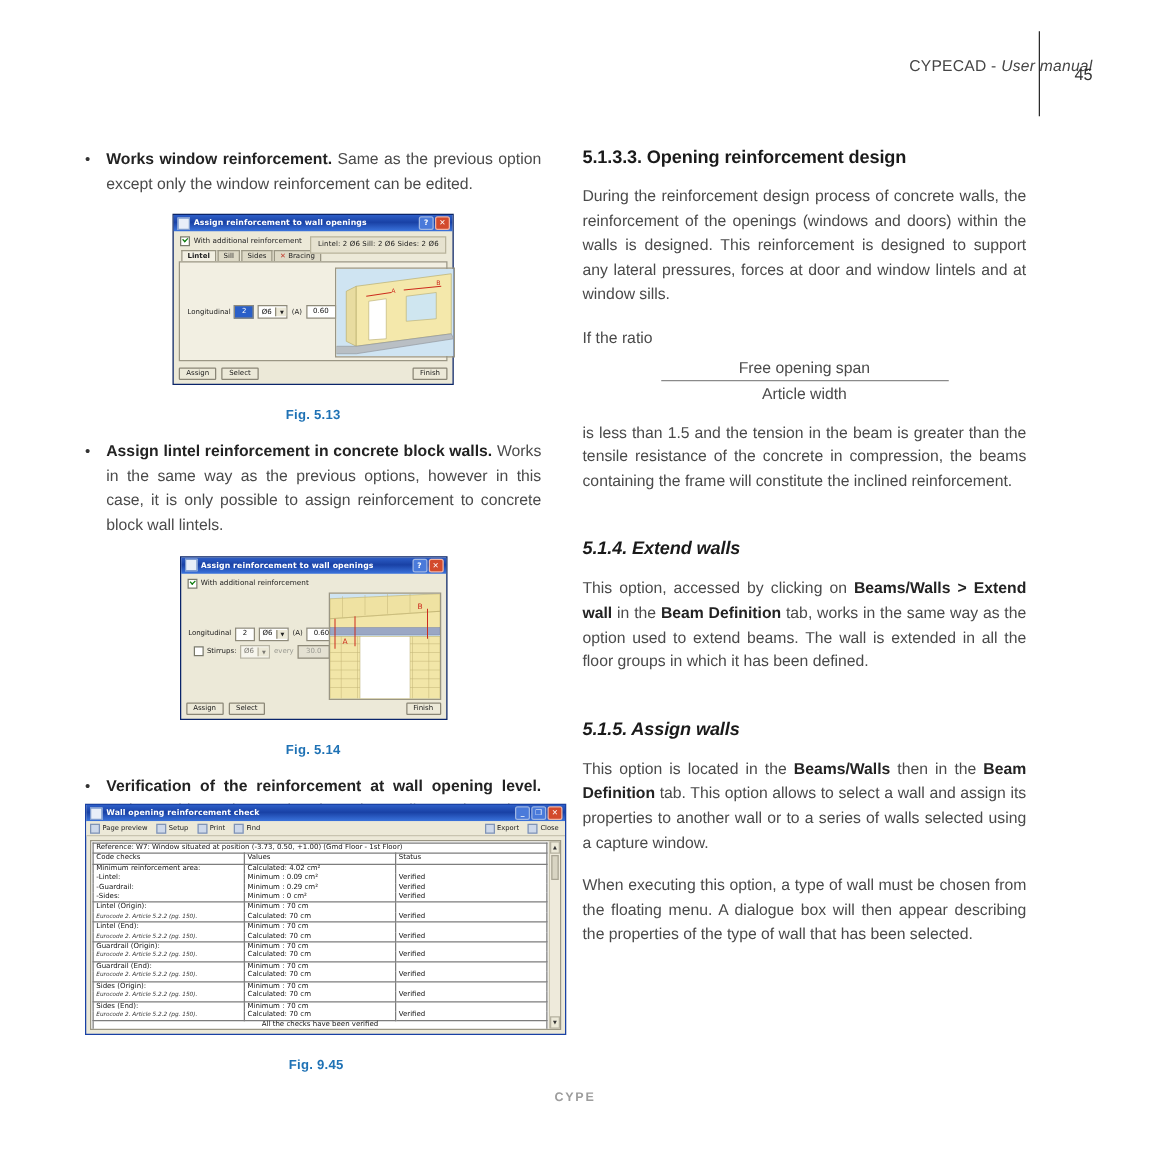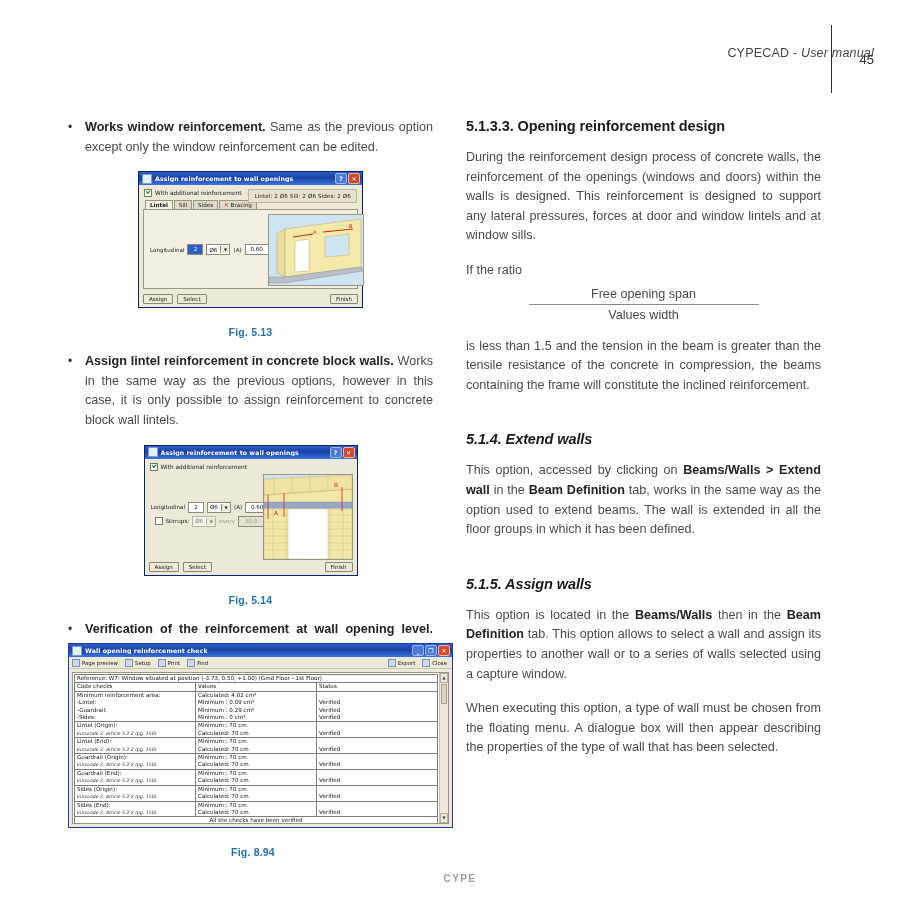--- a/index.html
+++ b/index.html
@@ -433,33 +433,33 @@
             </table>
         </div>
 
         <div class="rep-scroll">
           <div class="sc-btn">▲</div>
           <div class="sc-thumb"></div>
           <div class="sc-btn" style="position:absolute;bottom:0;left:0;right:0;">▼</div>
         </div>
       </div>
     </div>
-    <div class="caption" style="width:370px;">Fig. 8.94</div>
+    <div class="caption" style="width:370px;">Fig. 9.45</div>
   </div>
 
   <div class="col-right">
 
     <h3 class="sec">5.1.3.3. Opening reinforcement design</h3>
     <p class="body">During the reinforcement design process of concrete walls, the reinforcement of the openings (windows and doors) within the walls is designed. This reinforcement is designed to support any lateral pressures, forces at door and window lintels and at window sills.</p>
     <p class="body" style="margin-bottom:6px;">If the ratio</p>
 
     <div class="fraction">
       <div class="frac-num">Free opening span</div>
       <div class="frac-bar"></div>
-      <div class="frac-den">Values width</div>
+      <div class="frac-den">Article width</div>
     </div>
 
     <p class="body">is less than 1.5 and the tension in the beam is greater than the tensile resistance of the concrete in compression, the beams containing the frame will constitute the inclined reinforcement.</p>
 
     <h3 class="sec gap">5.1.4. Extend walls</h3>
     <p class="body"><span>This option, accessed by clicking on </span><span class="bold">Beams/Walls &gt; Extend wall</span><span> in the </span><span class="bold">Beam Definition</span><span> tab, works in the same way as the option used to extend beams. The wall is extended in all the floor groups in which it has been defined.</span></p>
 
     <h3 class="sec gap">5.1.5. Assign walls</h3>
     <p class="body"><span>This option is located in the </span><span class="bold">Beams/Walls</span><span> then in the </span><span class="bold">Beam Definition</span><span> tab. This option allows to select a wall and assign its properties to another wall or to a series of walls selected using a capture window.</span></p>
     <p class="body last">When executing this option, a type of wall must be chosen from the floating menu. A dialogue box will then appear describing the properties of the type of wall that has been selected.</p>

